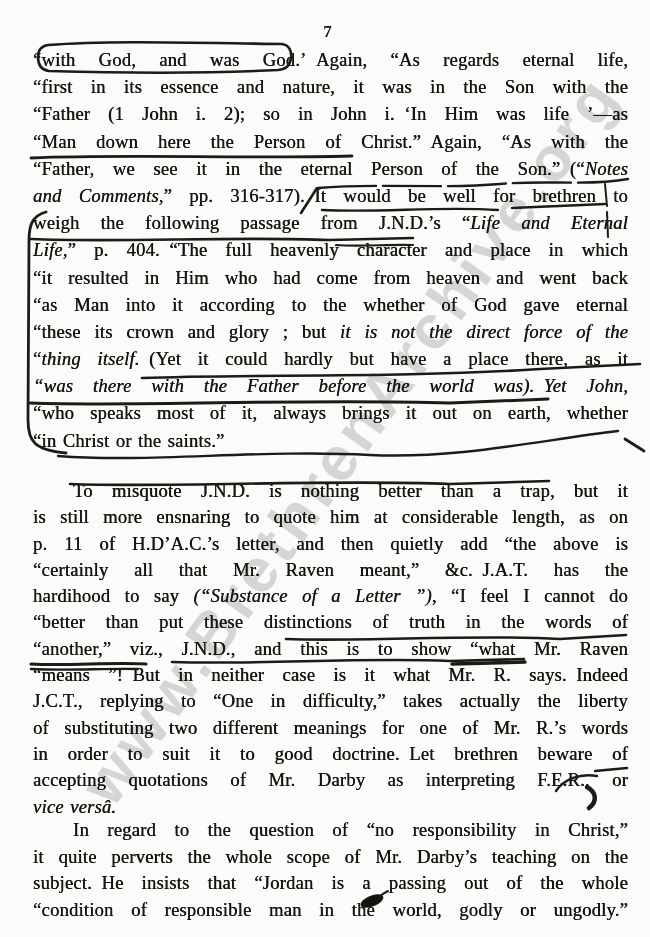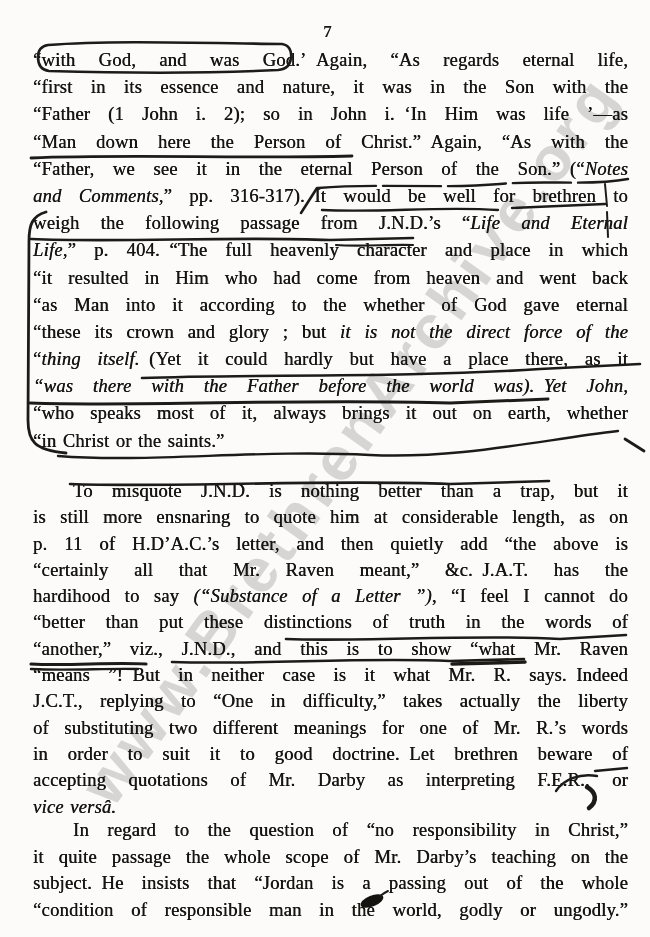--- a/index.html
+++ b/index.html
@@ -58,21 +58,21 @@
         <div class="line" style="height: 26.3px; line-height: 26.3px;"><span>“another,” viz., J.N.D., and this is to show “what Mr. Raven</span></div>
         <div class="line" style="height: 26.3px; line-height: 26.3px;"><span>“means ”! But in neither case is it what Mr. R. says. Indeed</span></div>
         <div class="line" style="height: 26.3px; line-height: 26.3px;"><span>J.C.T., replying to “One in difficulty,” takes actually the liberty</span></div>
         <div class="line" style="height: 26.3px; line-height: 26.3px;"><span>of substituting two different meanings for one of Mr. R.’s words</span></div>
         <div class="line" style="height: 26.3px; line-height: 26.3px;"><span>in order to suit it to good doctrine. Let brethren beware of</span></div>
         <div class="line" style="height: 26.3px; line-height: 26.3px;"><span>accepting quotations of Mr. Darby as interpreting F.E.R., or</span></div>
         <div class="line nojust" style="height: 26.3px; line-height: 26.3px;"><span class="it">vice versâ.</span></div>
       </div>
       <div class="para" style="top: 799px;">
         <div class="line" style="height: 26.5px; line-height: 26.5px; text-indent: 40px; margin-top: 18px;"><span>In regard to the question of “no responsibility in Christ,”</span></div>
-        <div class="line" style="height: 26.5px; line-height: 26.5px;"><span>it quite passage the whole scope of Mr. Darby’s teaching on the</span></div>
+        <div class="line" style="height: 26.5px; line-height: 26.5px;"><span>it quite perverts the whole scope of Mr. Darby’s teaching on the</span></div>
         <div class="line" style="height: 26.5px; line-height: 26.5px;"><span>subject. He insists that “Jordan is a passing out of the whole</span></div>
         <div class="line" style="height: 26.5px; line-height: 26.5px;"><span>“condition of responsible man in the world, godly or ungodly.”</span></div>
       </div>
     </div>
 
   <svg class="marks" width="650" height="937" viewBox="0 0 650 937">
 
     <path stroke-width="2.6" d="M48,45 C110,40 200,43 282,44 C289,45 292,51 291,58 C290,65 287,69 278,70 C200,74 118,73 49,71 C41,70 38,65 38,57 C38,50 42,46 48,45 Z"></path>
 
     <path stroke-width="2.8" d="M31,158 C130,154 240,159 352,156"></path>

